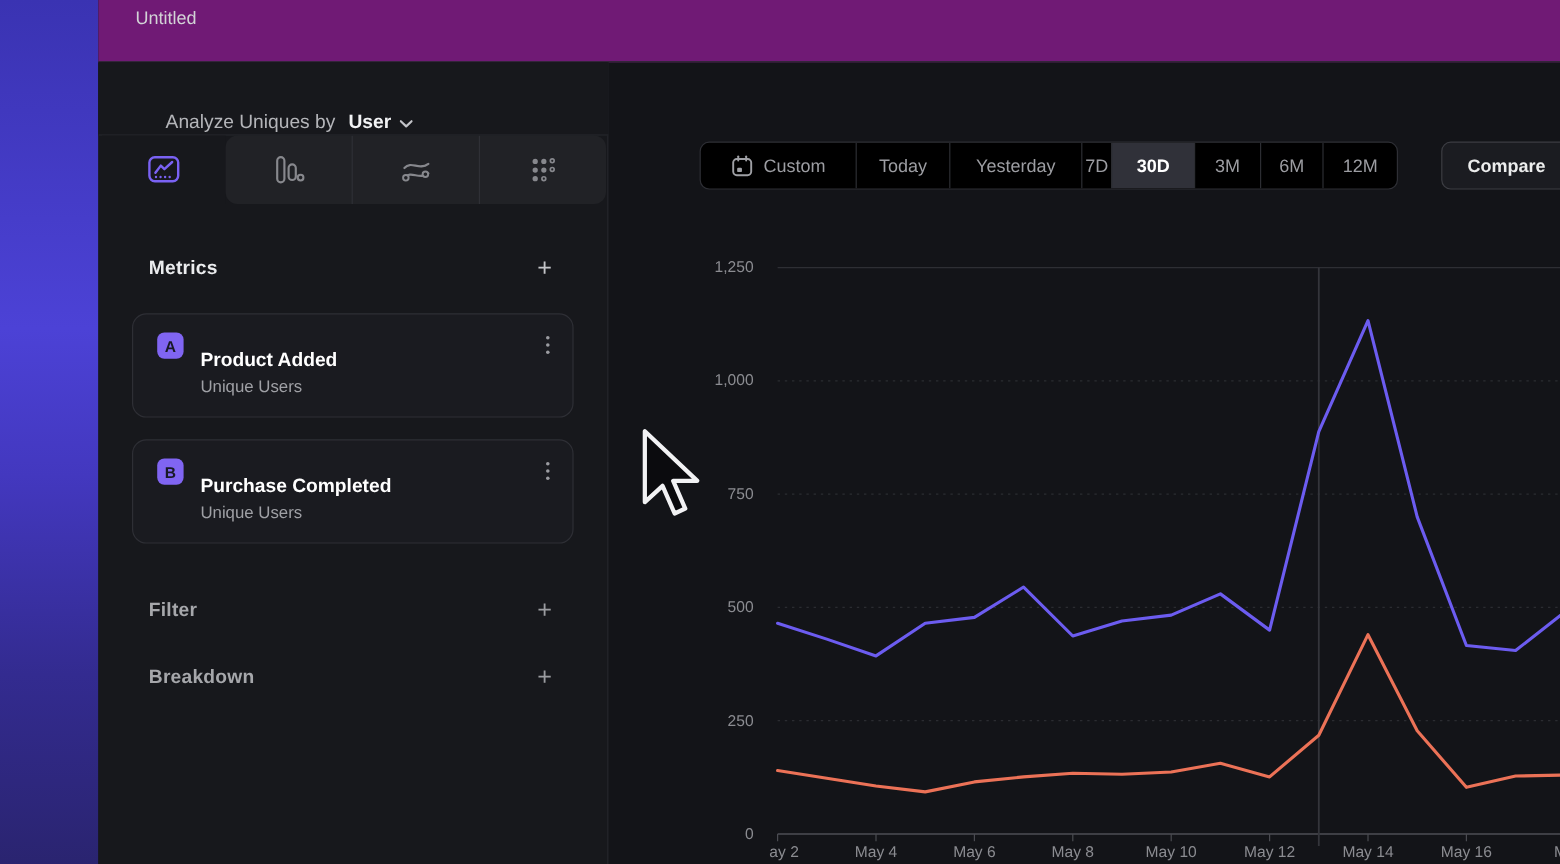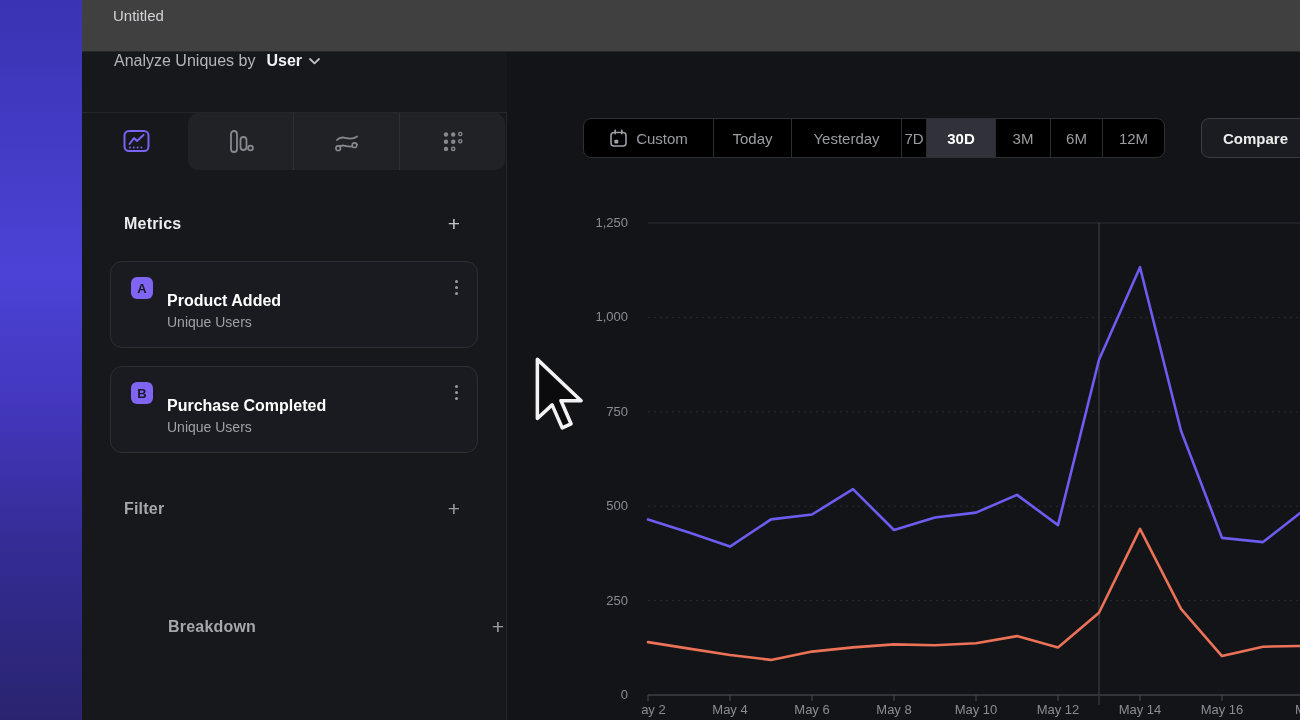--- a/index.html
+++ b/index.html
@@ -10,31 +10,31 @@
     background:#131418; color:#e8e9eb;
   }
   
   .left-strip {
     position:absolute; left:0; top:0; width:82px; height:720px;
     background:linear-gradient(180deg,#3a33b2 0%,#4c42d6 38%,#4338bf 55%,#332b90 78%,#2a2470 100%);
   }
   
   .header {
     position:absolute; left:82px; top:0; width:1218px; height:52px;
-    background:#404040; border-bottom:1px solid #26272c;
+    background:#701a75; border-bottom:1px solid #26272c;
   }
   .header .title { position:absolute; left:31px; top:7px; font-size:15px; font-weight:500; color:#d2d3d6; }
   
   .sidebar {
     position:absolute; left:82px; top:52px; width:425px; height:668px;
     background:#17181c; border-right:1px solid #25262b;
   }
   .analyze-row {
     position:absolute; left:82px; top:52px; width:425px; height:61px;
-    display:flex; align-items:flex-start; padding-left:32px; gap:11px;
+    display:flex; align-items:flex-end; padding-left:56px; gap:11px;
     border-bottom:1px solid #25262b; background:#17181c;
   }
   .analyze-label { font-size:16px; color:#b4b5b9; }
   .analyze-value { font-size:16px; font-weight:700; color:#f2f3f5; display:flex; align-items:center; gap:7px; cursor:pointer; }
   
   .tab-selected {
     position:absolute; left:85px; top:113px; width:103px; height:57px;
     display:flex; align-items:center; justify-content:center; background:#17181c;
   }
   .tab-group {
@@ -183,21 +183,21 @@
         <i></i>
         <i></i>
       </span>
     <span class="metric-sub">Unique Users</span>
   </div>
 
   <div class="section-header" style="top:499px;">
     <span class="section-title dim">Filter</span>
     <span class="plus-btn dim">+</span>
   </div>
-  <div class="section-header" style="top:617px;margin-left:44px;">
+  <div class="section-header" style="top:555px;">
     <span class="section-title dim">Breakdown</span>
     <span class="plus-btn dim">+</span>
   </div>
 
   <div class="timebar">
     <div class="seg" style="width:129px;">
       <svg width="19" height="19" viewBox="0 0 19 19">
         <rect x="2" y="3.5" width="15" height="13.5" rx="3" fill="none" stroke="#9fa0a5" stroke-width="1.6"></rect>
         <line x1="6.2" y1="1.3" x2="6.2" y2="4.8" stroke="#9fa0a5" stroke-width="1.6" stroke-linecap="round"></line>
         <line x1="12.8" y1="1.3" x2="12.8" y2="4.8" stroke="#9fa0a5" stroke-width="1.6" stroke-linecap="round"></line>

